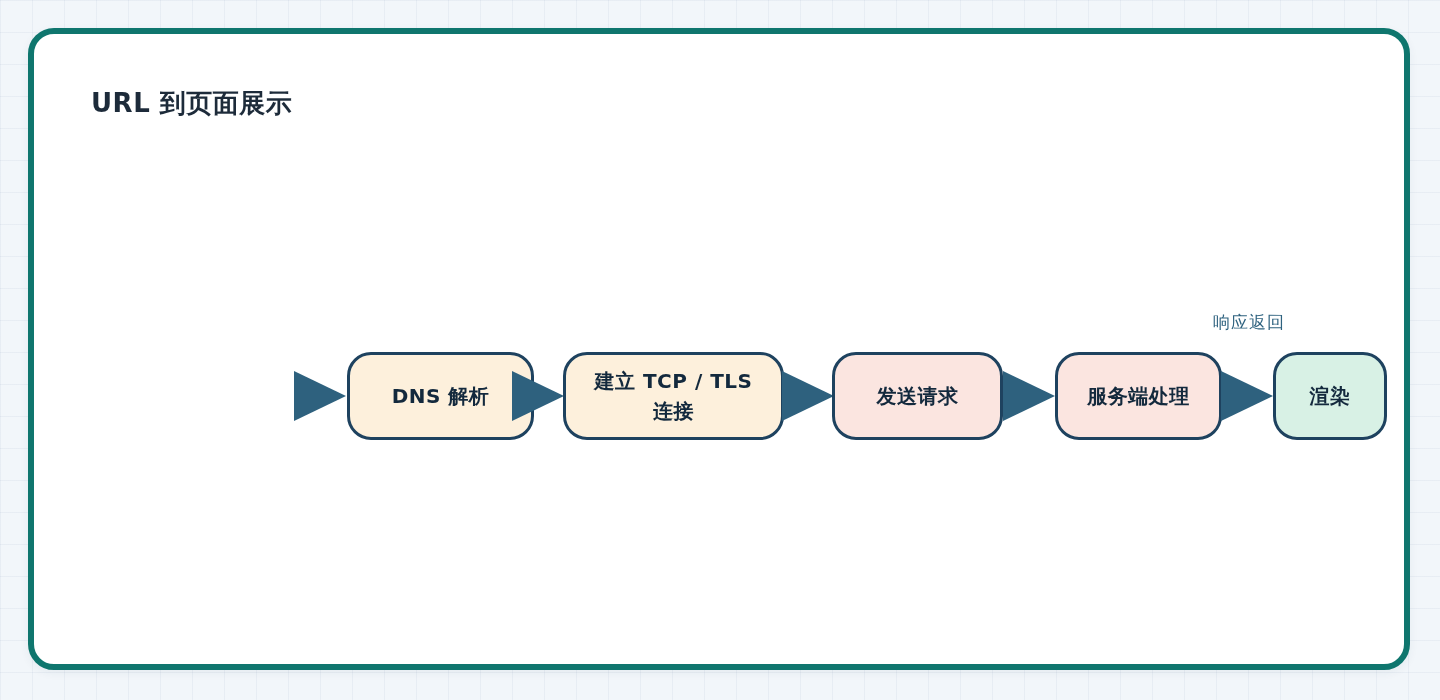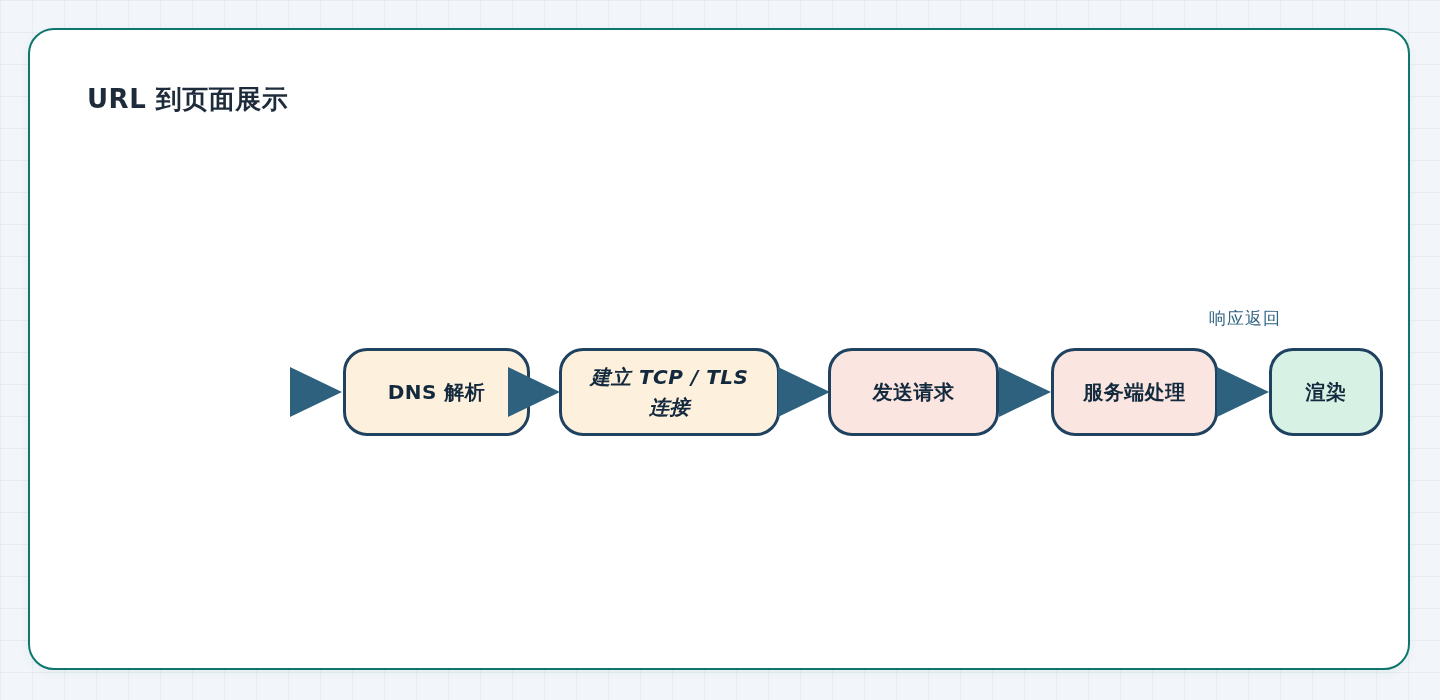--- a/index.html
+++ b/index.html
@@ -14,21 +14,21 @@
       linear-gradient(to right, rgba(166,184,203,0.14) 1px, transparent 1px),
       linear-gradient(to bottom, rgba(166,184,203,0.14) 1px, transparent 1px);
     background-size: 32px 32px;
     position: relative;
   }
   .canvas-card {
     position: absolute;
     left: 28px; top: 28px;
     width: 1382px; height: 642px;
     background: #ffffff;
-    border: 2px solid #0f766e;
+    border: 6px solid #0f766e;
     border-radius: 26px;
     box-shadow: 0 3px 10px rgba(30,60,90,0.06);
   }
   .diagram-title {
     position: absolute;
     left: 57px; top: 54px;
     font-size: 26px;
     line-height: 30px;
     font-weight: 700;
     color: #1d2b3a;
@@ -92,21 +92,21 @@
 
 
   <div class="flow-arrow arrow-1" style="border-left-color: rgb(46, 97, 126);"></div>
 
   <div class="flow-node node-2" style="background-color: rgb(253, 240, 220); border-color: rgb(30, 66, 95); color: rgb(19, 41, 61);">
     <span class="node-label">DNS 解析</span>
   </div>
 
   <div class="flow-arrow arrow-2" style="border-left-color: rgb(46, 97, 126);"></div>
 
-  <div class="flow-node node-3" style="background-color: rgb(253, 240, 220); border-color: rgb(30, 66, 95); color: rgb(19, 41, 61); font-style: italic;">
+  <div class="flow-node node-3" style="background-color: rgb(253, 240, 220); border-color: rgb(30, 66, 95); color: rgb(19, 41, 61);">
     <span class="node-label">建立 TCP / TLS 连接</span>
   </div>
 
   <div class="flow-arrow arrow-3" style="border-left-color: rgb(46, 97, 126);"></div>
 
   <div class="flow-node node-4" style="background-color: rgb(251, 229, 224); border-color: rgb(30, 66, 95); color: rgb(19, 41, 61);">
     <span class="node-label">发送请求</span>
   </div>
 
   <div class="flow-arrow arrow-4" style="border-left-color: rgb(46, 97, 126);"></div>

